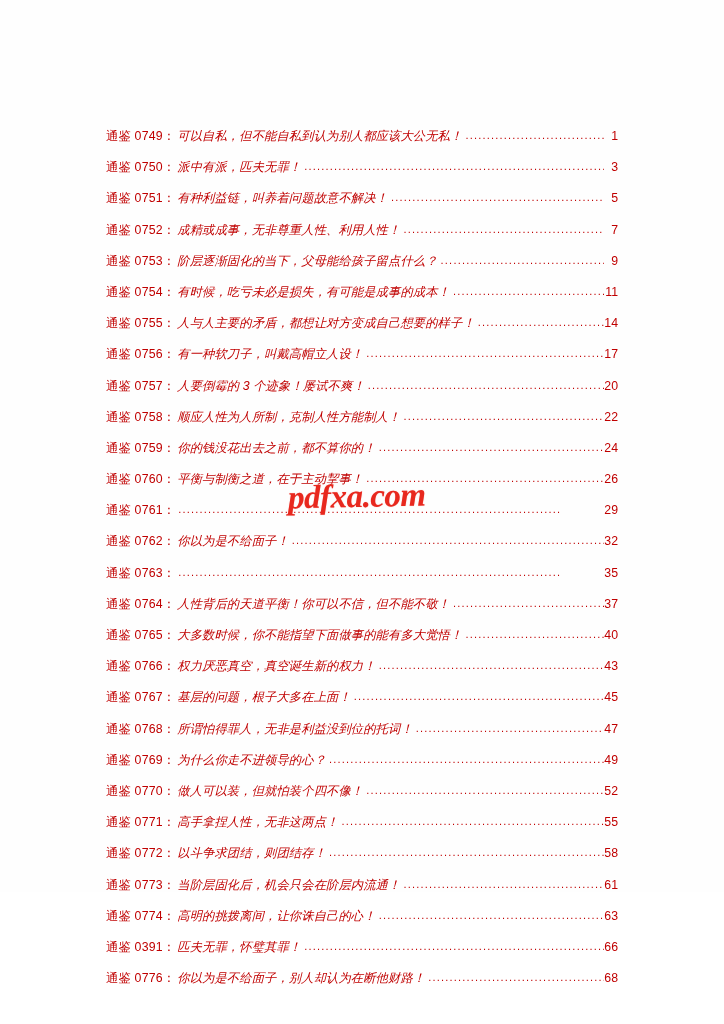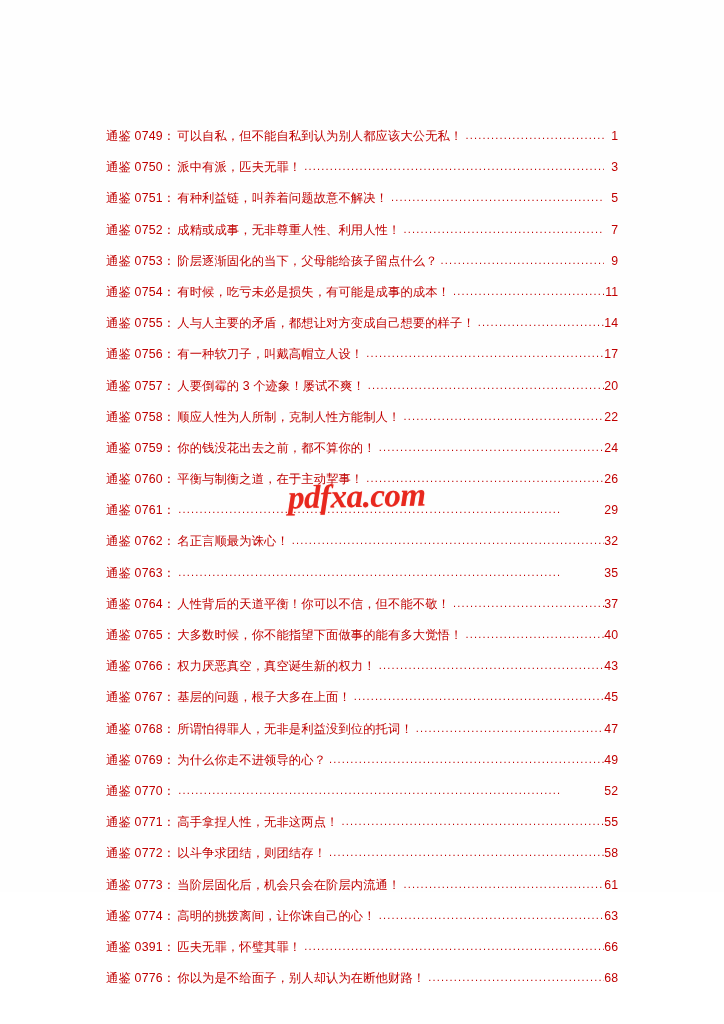--- a/index.html
+++ b/index.html
@@ -40,20 +40,21 @@
   .toc-label {
     color: #c00000;
     flex: 0 0 auto;
     letter-spacing: 0.2px;
   }
   .toc-title {
     color: #c00000;
     flex: 0 0 auto;
     padding-left: 2px;
     letter-spacing: 0.1px;
+    font-style: italic;
   }
   .toc-leader {
     flex: 1 1 auto;
     overflow: hidden;
     color: #c00000;
     font-size: 11px;
     padding: 0 3px;
     position: relative;
     bottom: 1px;
     letter-spacing: 1.2px;
@@ -158,21 +159,21 @@
         <span class="toc-leader">..........................................................................................</span>
         <span class="toc-page">26</span>
       </div>
       <div class="toc-row">
         <span class="toc-label">通鉴 0761：</span>
         <span class="toc-leader">..........................................................................................</span>
         <span class="toc-page">29</span>
       </div>
       <div class="toc-row">
         <span class="toc-label">通鉴 0762：</span>
-        <span class="toc-title">名正言顺最为诛心！</span>
+        <span class="toc-title">你以为是不给面子！</span>
         <span class="toc-leader">..........................................................................................</span>
         <span class="toc-page">32</span>
       </div>
       <div class="toc-row">
         <span class="toc-label">通鉴 0763：</span>
         <span class="toc-leader">..........................................................................................</span>
         <span class="toc-page">35</span>
       </div>
       <div class="toc-row">
         <span class="toc-label">通鉴 0764：</span>
@@ -205,20 +206,21 @@
         <span class="toc-page">47</span>
       </div>
       <div class="toc-row">
         <span class="toc-label">通鉴 0769：</span>
         <span class="toc-title">为什么你走不进领导的心？</span>
         <span class="toc-leader">..........................................................................................</span>
         <span class="toc-page">49</span>
       </div>
       <div class="toc-row">
         <span class="toc-label">通鉴 0770：</span>
+        <span class="toc-title">做人可以装，但就怕装个四不像！</span>
         <span class="toc-leader">..........................................................................................</span>
         <span class="toc-page">52</span>
       </div>
       <div class="toc-row">
         <span class="toc-label">通鉴 0771：</span>
         <span class="toc-title">高手拿捏人性，无非这两点！</span>
         <span class="toc-leader">..........................................................................................</span>
         <span class="toc-page">55</span>
       </div>
       <div class="toc-row">

